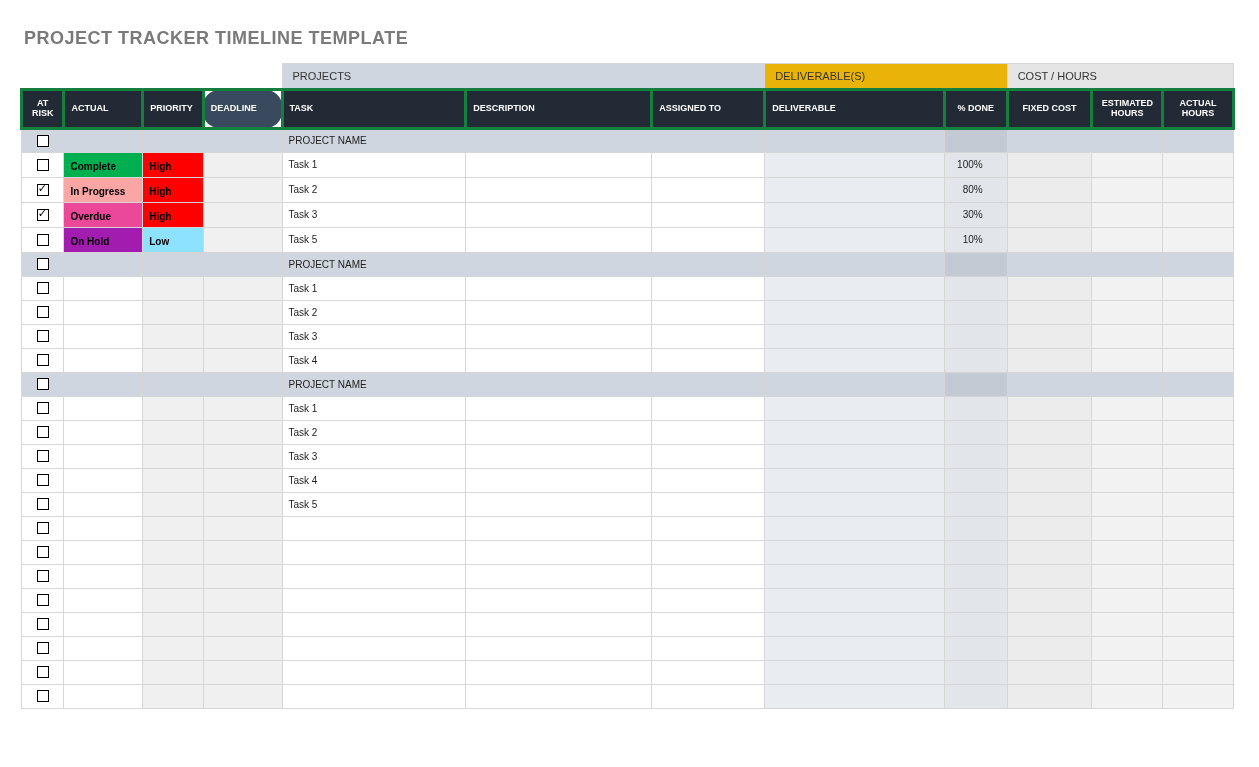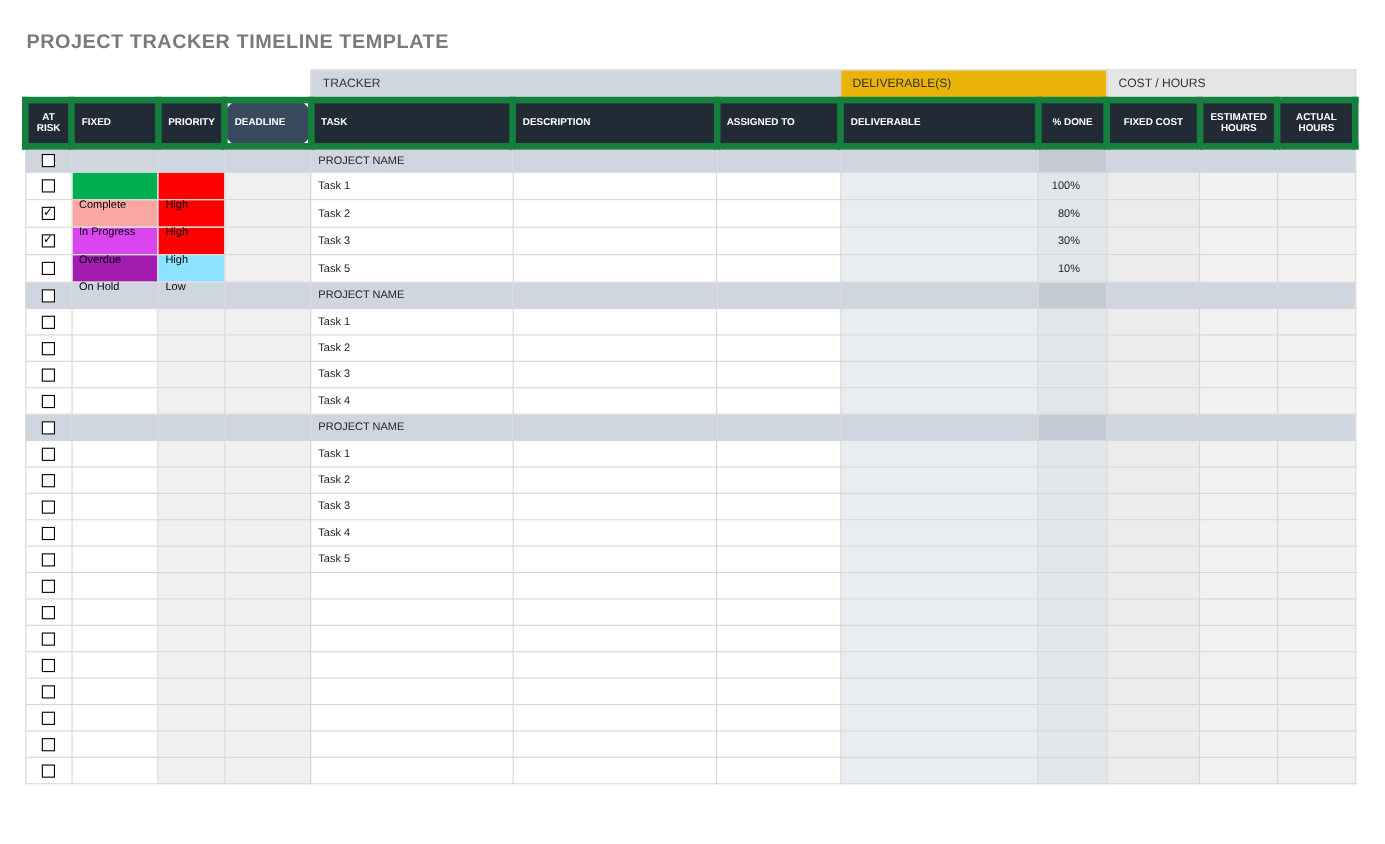--- a/index.html
+++ b/index.html
@@ -47,21 +47,21 @@
   .group-projects{ background: #cfd6df; }
   .group-deliv   { background: #eab308; }
   .group-cost    { background: #e5e5e5; }
 
   th.hdr {
     background: #222a35;
     color: #fff;
     font-size: 9px;
     font-weight: 700;
     padding: 8px 6px;
-    border: 6px solid #15803d;
+    border: 3px solid #15803d;
     text-align: left;
     line-height: 1.1;
   }
   th.hdr.center { text-align: center; }
   th.hdr.steel { background: #3a4a5e; border-radius: 16px; }
 
   td {
     border: 1px solid #d6d6d6;
     padding: 4px 6px;
     font-size: 10px;
@@ -107,29 +107,29 @@
     width: 100%;
     height: 100%;
     padding: 4px 4px;
     font-size: 10px;
     border: 1px solid #888;
     margin: -4px -6px;
     box-sizing: content-box;
   }
   .st-complete   { background: #00b050; color: #000; }
   .st-inprogress { background: #fca5a5; color: #000; }
-  .st-overdue    { background: #d946ef; color: #000; }
+  .st-overdue    { background: #ec4899; color: #000; }
   .st-notstarted { background: #fcf6d6; color: #000; }
   .st-onhold     { background: #a21caf; color: #000; }
   .pr-high   { background: #ff0000; color: #000; }
   .pr-medium { background: #f5b400; color: #000; }
   .pr-low    { background: #8de3ff; color: #000; }
 
   td.status-cell, td.priority-col { padding:0; }
-  td.status-cell .pill, td.priority-col .pill { margin:0; height: 24px; padding: 24px 6px 0 6px; box-sizing: border-box; border: none;}
+  td.status-cell .pill, td.priority-col .pill { margin:0; height: 24px; padding: 8px 6px 0 6px; box-sizing: border-box; border: none; font-weight: bold;}
 </style>
 </head>
 <body>
 
 <div class="title">PROJECT TRACKER TIMELINE TEMPLATE</div>
 
 <table>
   <colgroup>
     <col class="c-atrisk">
       <col class="c-status">
@@ -140,27 +140,27 @@
       <col class="c-assigned">
     <col class="c-deliv">
       <col class="c-done">
     <col class="c-fixed">
       <col class="c-est">
       <col class="c-act">
   </colgroup>
   <thead>
     <tr>
       <th colspan="4" class="group-blank"></th>
-      <th colspan="3" class="groupcell group-projects">TRACKER</th>
+      <th colspan="3" class="groupcell group-projects">PROJECTS</th>
       <th colspan="2" class="groupcell group-deliv">DELIVERABLE(S)</th>
       <th colspan="3" class="groupcell group-cost">COST / HOURS</th>
     </tr>
     <tr>
       <th class="hdr center">AT RISK</th>
-      <th class="hdr">FIXED</th>
+      <th class="hdr">ACTUAL</th>
       <th class="hdr">PRIORITY</th>
       <th class="hdr steel">DEADLINE</th>
       <th class="hdr">TASK</th>
       <th class="hdr">DESCRIPTION</th>
       <th class="hdr">ASSIGNED TO</th>
       <th class="hdr">DELIVERABLE</th>
       <th class="hdr center">% DONE</th>
       <th class="hdr center">FIXED COST</th>
       <th class="hdr center">ESTIMATED HOURS</th>
       <th class="hdr center">ACTUAL HOURS</th>

